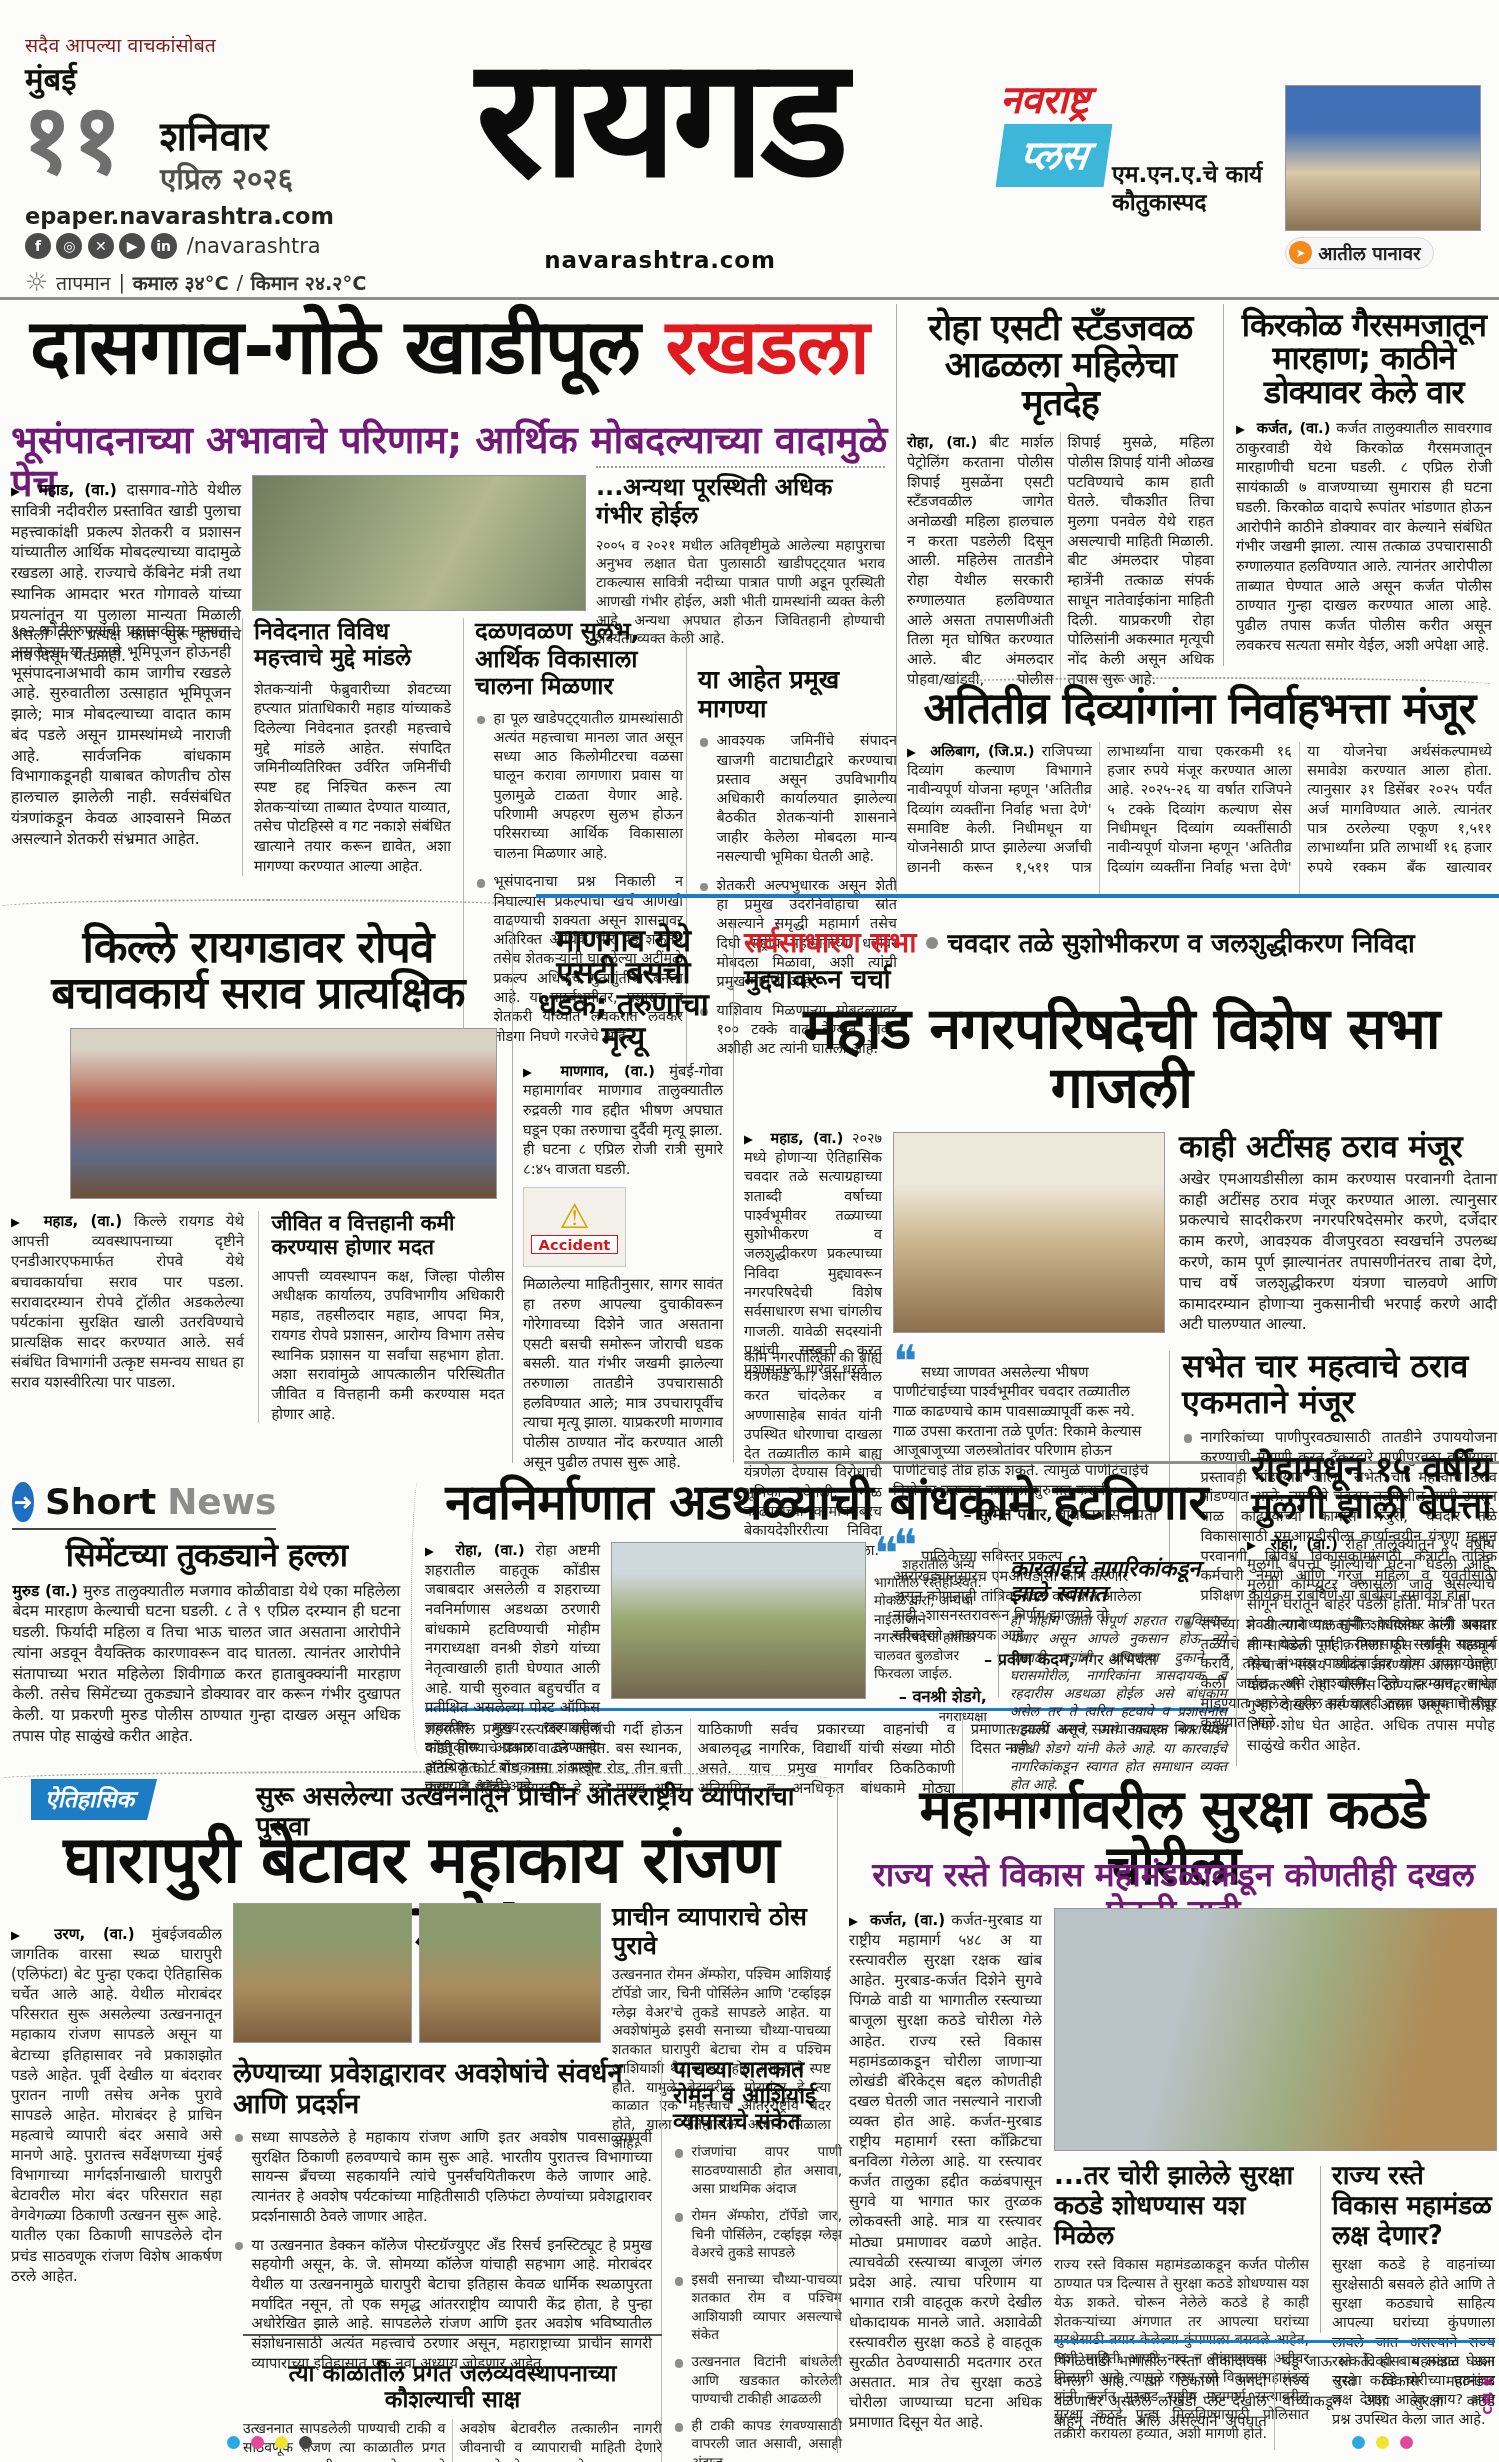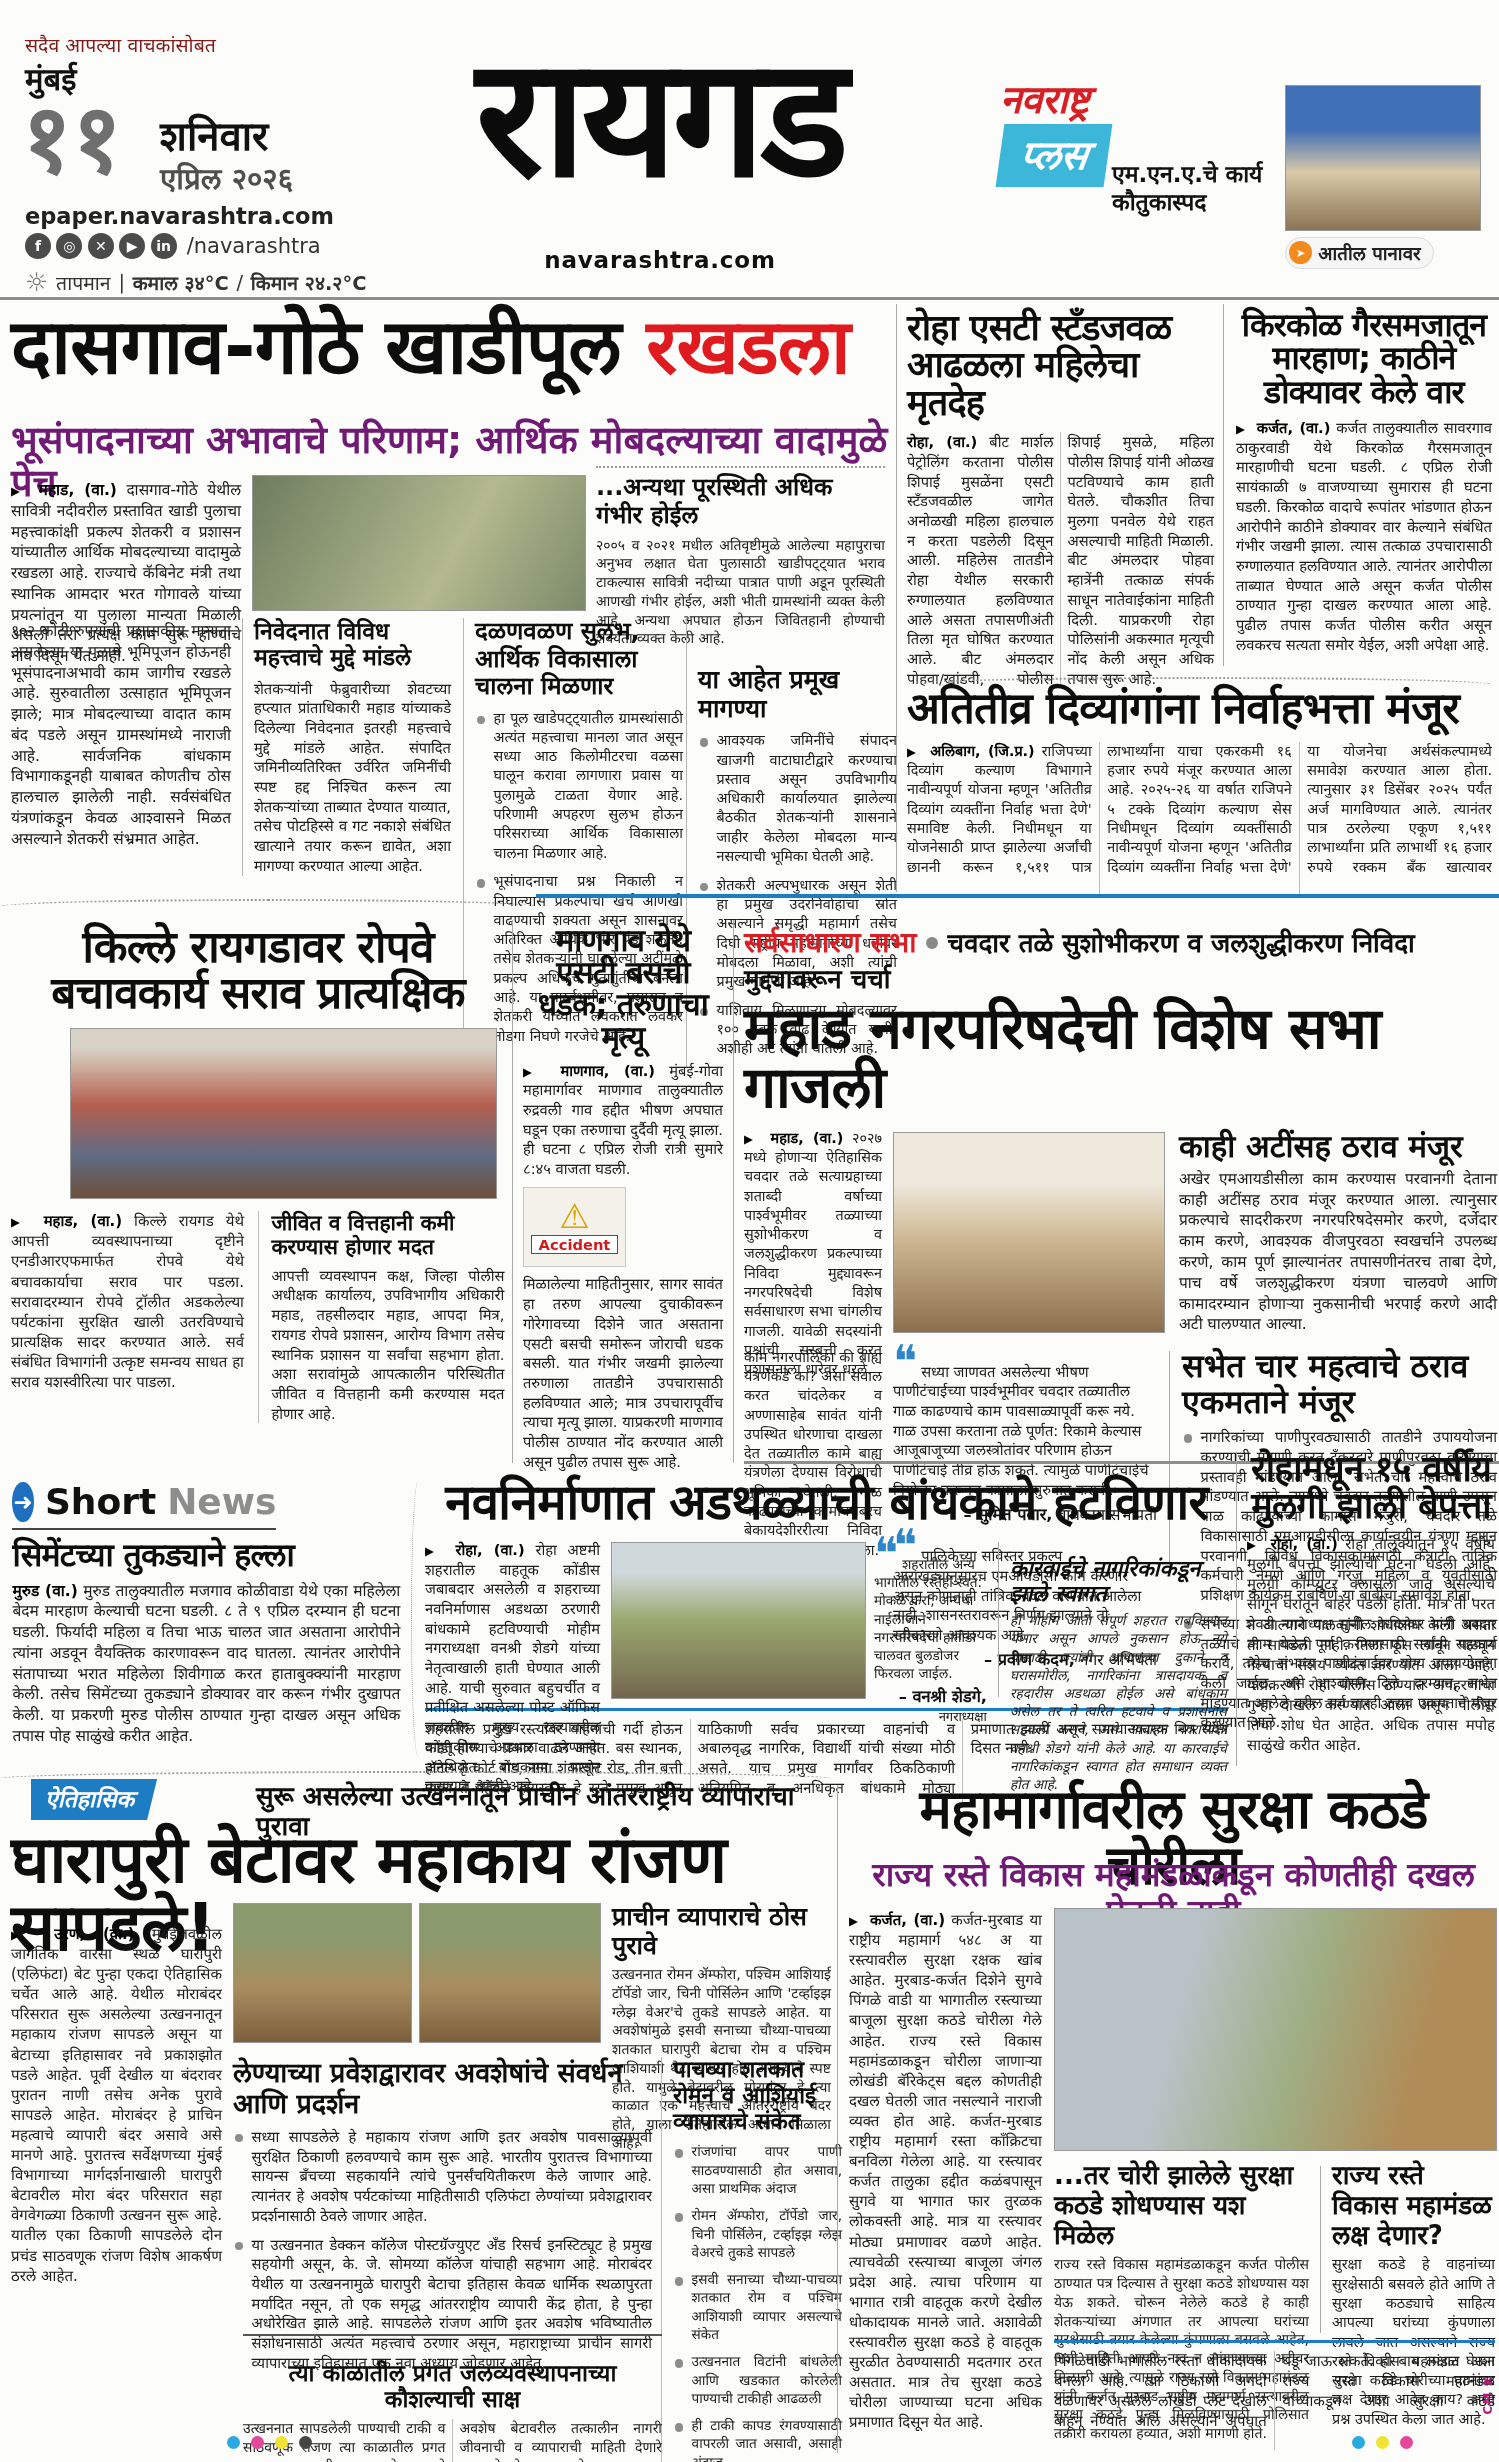--- a/index.html
+++ b/index.html
@@ -3,21 +3,21 @@
 <meta charset="utf-8">
 <style>
   html,body{margin:0;padding:0;background:#d9d9d9;}
   .page{position:relative;width:1500px;height:2462px;background:#fcfcfa;
         font-family:"DejaVu Sans","Liberation Sans",sans-serif;color:#111;overflow:hidden;}
   .abs{position:absolute;}
   
   .body-txt{font-size:15.5px;line-height:1.34;text-align:justify;color:#1b1b1b;}
   .dateline{font-weight:bold;color:#000;}
   .dl-arrow{font-size:11.6px;margin-right:4.7px;color:#000;}
-  .hl{font-weight:bold;color:#0d0d0d;line-height:1.04;letter-spacing:-0.8px;}
+  .hl{font-weight:bold;color:#0d0d0d;line-height:1.04;letter-spacing:-0.8px;text-align:center;}
   .subhl{font-weight:bold;color:#701a75;line-height:1.12;}
   .vrule{position:absolute;width:0;border-left:0.8px solid #a9a9a9;}
   .vrule.dot{border-left:1.6px dotted #9a9a9a;}
   .hrule{position:absolute;height:0;border-top:1.6px solid #9f9f9f;}
   .hrule.dot{border-top:2.3px dotted #9a9a9a;}
   .hrule.blue{border-top:4.7px solid #1d7dc4;}
   .hrule.thick{border-top:3.9px solid #8f8f8f;}
   
   .tagline{font-size:19.4px;color:#7f1d1d;}
   .city{font-size:31px;font-weight:bold;}

